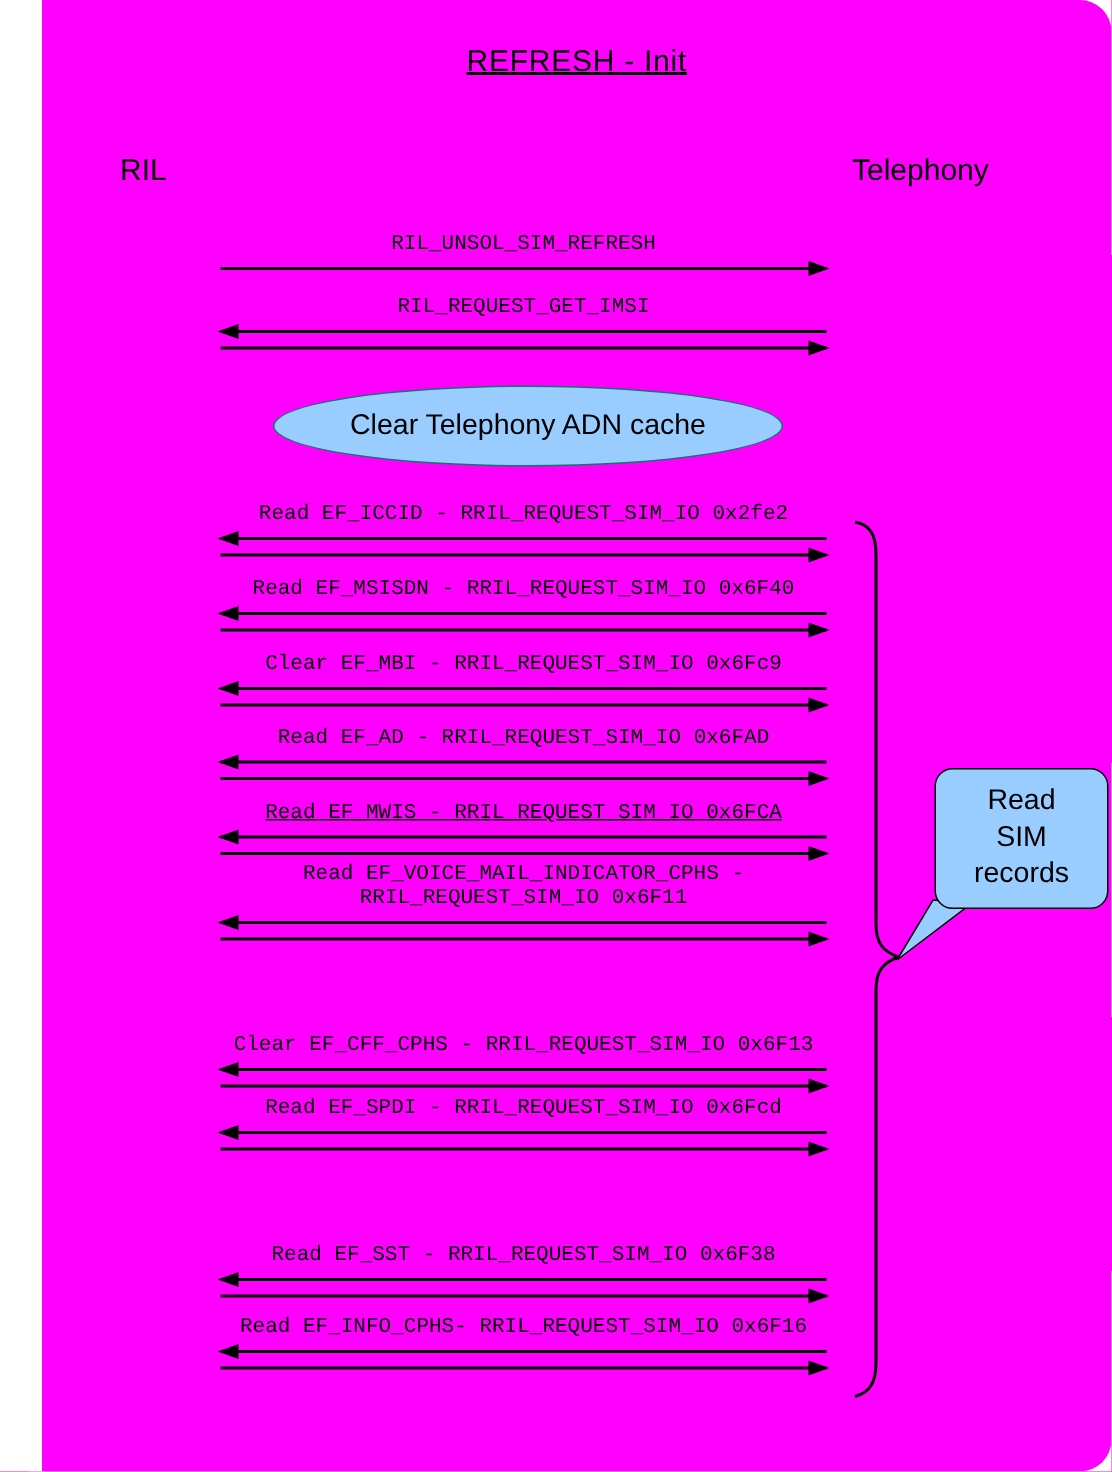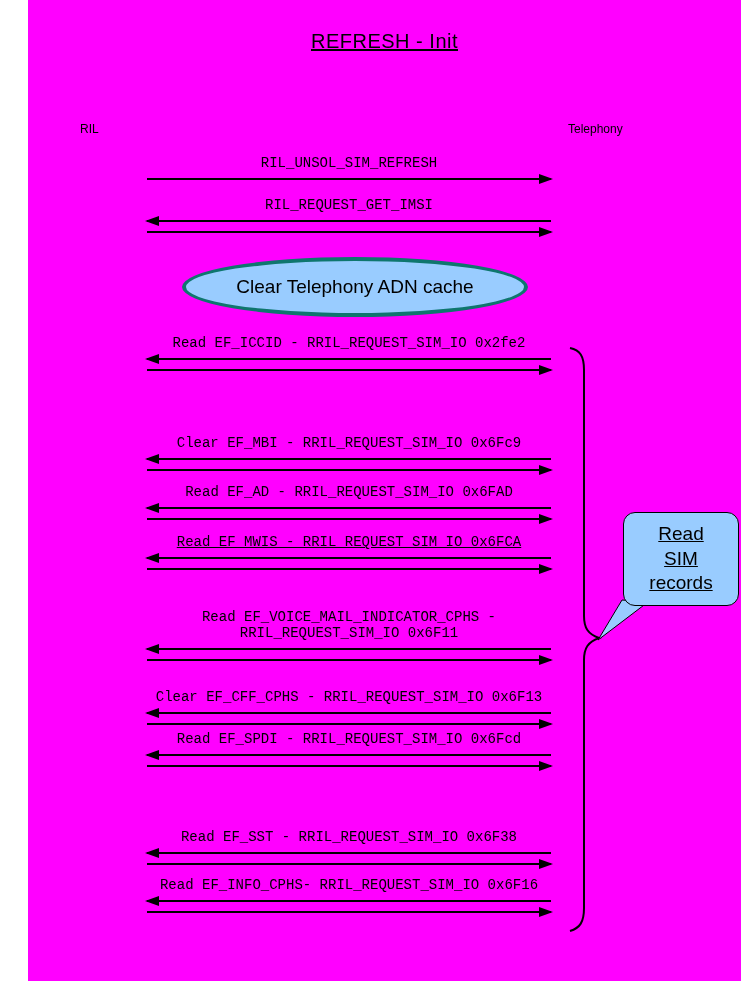--- a/index.html
+++ b/index.html
@@ -1,40 +1,40 @@
 <!DOCTYPE html>
 <html><head>
 <meta charset="utf-8">
 <style>
   html,body{margin:0;padding:0;}
   .page{position:relative;width:741px;height:981px;background:#ffffff;overflow:hidden;
-        font-family:"Liberation Sans", sans-serif;color:#000;}
+        font-family:"Liberation Sans", sans-serif;color:#000;border-radius:21px;}
   .bg{position:absolute;left:28px;top:0;width:713px;height:981px;background:#FF00FF;}
   .title{position:absolute;left:28px;top:30px;width:713px;text-align:center;
          font-size:20px;text-decoration:underline;letter-spacing:0.5px;}
-  .actor{position:absolute;font-size:12px;margin-top:19px;}
+  .actor{position:absolute;font-size:20px;}
   .actor.left{left:80px;top:103px;}
   .actor.right{left:568px;top:103px;}
   .note{position:absolute;left:182px;top:257px;width:338px;height:52px;border-radius:50%;
-        background:#99CCFF;border:4px solid #0f766e;display:flex;align-items:center;justify-content:center;
+        background:#99CCFF;border:1px solid #0f766e;display:flex;align-items:center;justify-content:center;
         font-size:19px;}
   .lane{position:absolute;left:0;top:0;width:741px;height:981px;}
   .msg{position:absolute;left:145px;width:408px;}
   .msg-label{font-family:"Liberation Mono","DejaVu Sans Mono",monospace;font-size:14px;line-height:16px;
              text-align:center;margin-bottom:2px;white-space:normal;}
   .arr{position:relative;height:11px;}
   .arr .line{position:absolute;left:2px;right:2px;top:5px;border-top:2px solid #000;}
   .arr .head{position:absolute;width:0;height:0;top:1px;border-top:5px solid transparent;border-bottom:5px solid transparent;}
   .arr.left .head{left:0;border-right:14px solid #000;}
   .arr.right .head{right:0;border-left:14px solid #000;}
   .brace{position:absolute;left:568px;top:346px;}
   .callout-tail{position:absolute;left:594px;top:596px;z-index:1;}
   .callout{position:absolute;left:623px;top:512px;width:114px;height:92px;background:#99CCFF;
            border:1px solid #000;border-radius:12px;z-index:2;display:flex;flex-direction:column;
-           align-items:center;justify-content:center;font-size:19px;line-height:1.3;text-decoration:underline;}
+           align-items:center;justify-content:center;font-size:19px;line-height:1.3;}
 </style>
 </head>
 <body>
 
 <div class="page">
   <div class="bg" style="background: rgb(255, 0, 255);"></div>
 
   <div class="title">REFRESH - Init</div>
 
   <div class="actor left">RIL</div>
@@ -67,20 +67,31 @@
         <div class="msg-label">Read EF_ICCID - RRIL_REQUEST_SIM_IO 0x2fe2</div>
         <div class="arr left">
           <span class="line"></span>
           <span class="head"></span>
         </div>
         <div class="arr right">
           <span class="line"></span>
           <span class="head"></span>
         </div>
       </div>
+      <div class="msg" style="top: 385px;">
+        <div class="msg-label">Read EF_MSISDN - RRIL_REQUEST_SIM_IO 0x6F40</div>
+        <div class="arr left">
+          <span class="line"></span>
+          <span class="head"></span>
+        </div>
+        <div class="arr right">
+          <span class="line"></span>
+          <span class="head"></span>
+        </div>
+      </div>
       <div class="msg" style="top: 435px;">
         <div class="msg-label">Clear EF_MBI - RRIL_REQUEST_SIM_IO 0x6Fc9</div>
         <div class="arr left">
           <span class="line"></span>
           <span class="head"></span>
         </div>
         <div class="arr right">
           <span class="line"></span>
           <span class="head"></span>
         </div>
@@ -100,21 +111,21 @@
         <div class="msg-label">Read EF_MWIS - RRIL_REQUEST_SIM_IO 0x6FCA</div>
         <div class="arr left">
           <span class="line"></span>
           <span class="head"></span>
         </div>
         <div class="arr right">
           <span class="line"></span>
           <span class="head"></span>
         </div>
       </div>
-      <div class="msg" style="top: 609px;">
+      <div class="msg" style="top: 575px;">
         <div class="msg-label">Read EF_VOICE_MAIL_INDICATOR_CPHS - RRIL_REQUEST_SIM_IO 0x6F11</div>
         <div class="arr left">
           <span class="line"></span>
           <span class="head"></span>
         </div>
         <div class="arr right">
           <span class="line"></span>
           <span class="head"></span>
         </div>
       </div>

